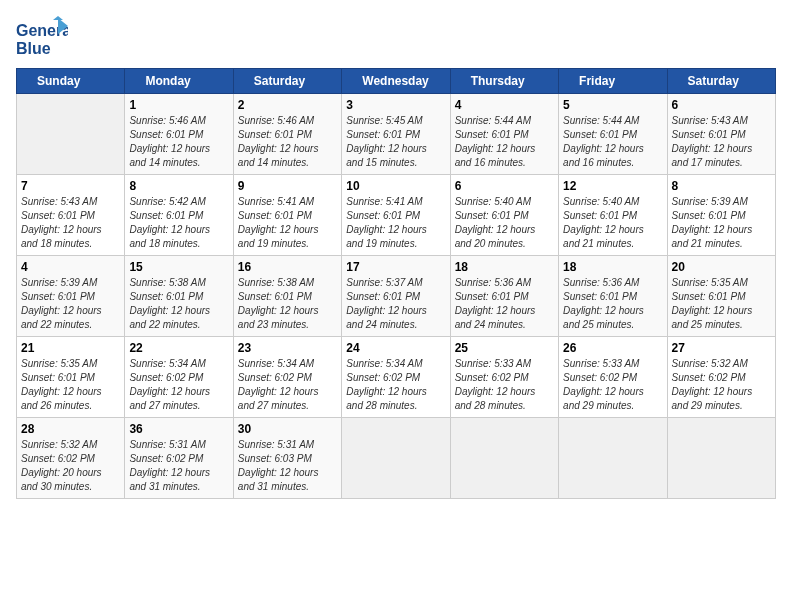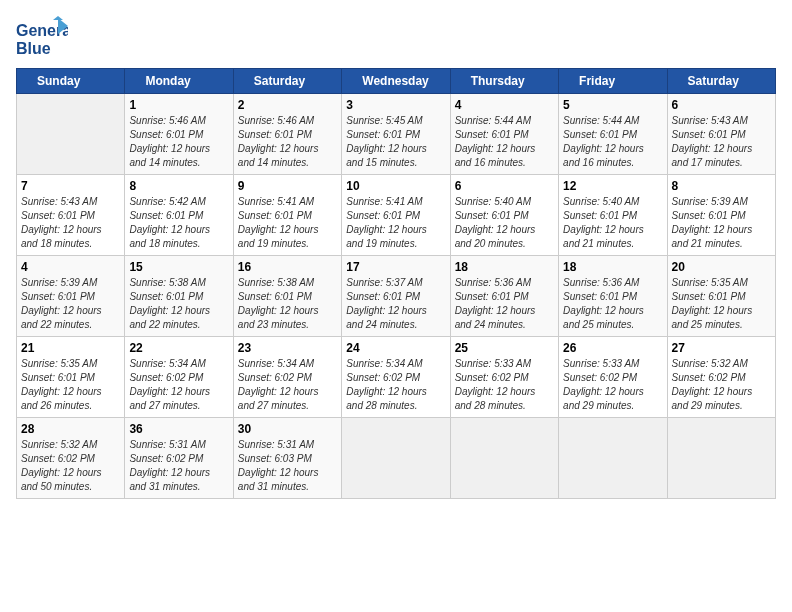--- a/index.html
+++ b/index.html
@@ -336,21 +336,21 @@
             <div>Daylight: 12 hours and 29 minutes.</div>
           </div>
         </td>
       </tr>
       <tr>
         <td>
           <span class="day-num">28</span>
           <div class="day-info">
             <div>Sunrise: 5:32 AM</div>
             <div>Sunset: 6:02 PM</div>
-            <div>Daylight: 12 hours and 50 minutes.</div>
+            <div>Daylight: 20 hours and 30 minutes.</div>
           </div>
         </td>
         <td>
           <span class="day-num">36</span>
           <div class="day-info">
             <div>Sunrise: 5:31 AM</div>
             <div>Sunset: 6:02 PM</div>
             <div>Daylight: 12 hours and 31 minutes.</div>
           </div>
         </td>

